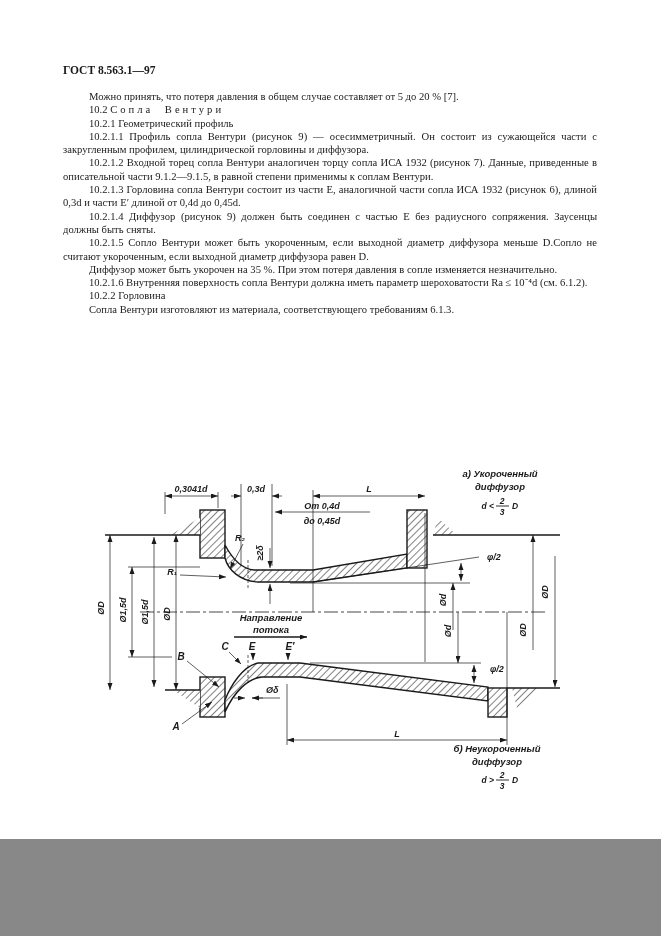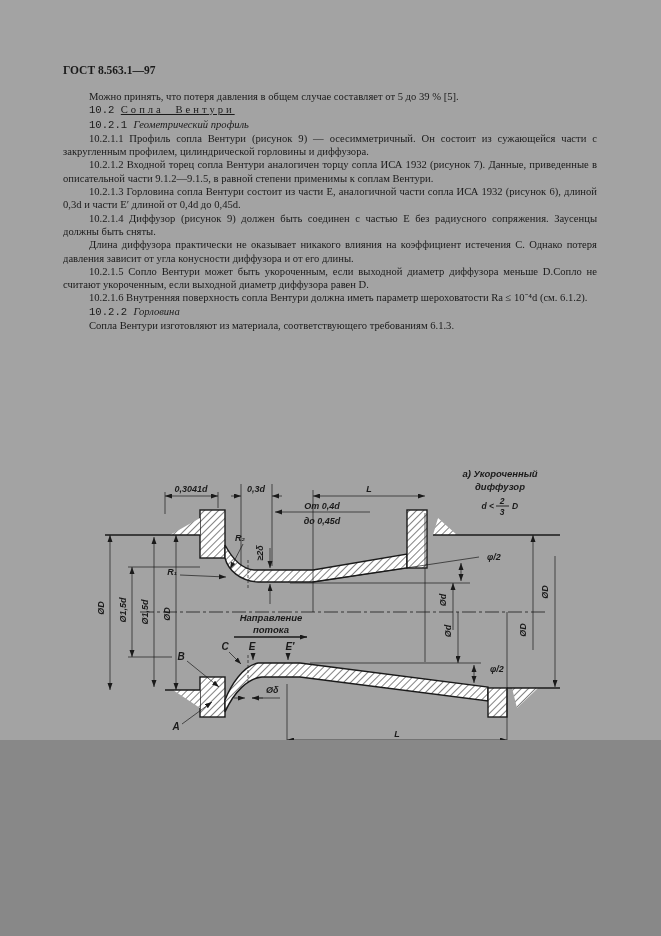--- a/index.html
+++ b/index.html
@@ -1,50 +1,50 @@
 <!DOCTYPE html>
 <html><head>
 <meta charset="utf-8">
 <style>
   html,body{margin:0;padding:0;background:#888;}
-  .page{position:relative;width:661px;height:740px;background:#a3a3a3;color:#1a1a1a;
+  .page{position:relative;width:661px;height:839px;background:#ffffff;color:#1a1a1a;
         font-family:"Liberation Serif", serif;overflow:hidden;}
   .doc-header{position:absolute;left:63px;top:64px;font-size:11.5px;font-weight:bold;}
   .body-text{position:absolute;left:63px;top:90px;width:534px;font-size:10.6px;line-height:13.3px;
              text-align:justify;}
   .para{margin:0;text-indent:26px;}
-  .pnum{font-style:normal;font-family:Liberation Mono, monospace;}
-  .ital-title{font-style:italic;}
-  .spaced-title{letter-spacing:3px;word-spacing:6px;text-decoration:underline;}
+  .pnum{font-style:normal;}
+  .ital-title{}
+  .spaced-title{letter-spacing:3px;word-spacing:6px;}
   .figure-wrap{position:absolute;left:45px;top:462px;width:600px;height:376px;}
   .fig-caption{position:absolute;left:0;top:854px;width:661px;text-align:left;font-size:16px;}
   .page-number{position:absolute;left:74px;top:845px;font-size:10.5px;}
   svg text{font-family:"Liberation Sans", sans-serif;font-style:italic;font-weight:bold;fill:#1a1a1a;}
   svg .dimtxt{font-size:9px;}
   svg .lettertxt{font-size:10px;}
   svg .captxt{font-size:9.5px;}
   svg .fractxt{font-size:8.5px;}
 </style>
 </head>
 <body>
 
 <div class="page">
 
   <div class="doc-header">ГОСТ 8.563.1—97</div>
 
   <div class="body-text">
-      <p class="para body">Можно принять, что потеря давления в общем случае составляет от 5 до 39 % [5].</p>
+      <p class="para body">Можно принять, что потеря давления в общем случае составляет от 5 до 20 % [7].</p>
       <p class="para spaced"><span class="pnum">10.2 </span><span class="spaced-title">Сопла Вентури</span></p>
       <p class="para sub"><span class="pnum">10.2.1 </span><span class="ital-title">Геометрический профиль</span></p>
       <p class="para body">10.2.1.1 Профиль сопла Вентури (рисунок 9) — осесимметричный. Он состоит из сужающейся части с закругленным профилем, цилиндрической горловины и диффузора.</p>
       <p class="para body">10.2.1.2 Входной торец сопла Вентури аналогичен торцу сопла ИСА 1932 (рисунок 7). Данные, приведенные в описательной части 9.1.2—9.1.5, в равной степени применимы к соплам Вентури.</p>
       <p class="para body">10.2.1.3 Горловина сопла Вентури состоит из части E, аналогичной части сопла ИСА 1932 (рисунок 6), длиной 0,3d и части E′ длиной от 0,4d до 0,45d.</p>
       <p class="para body">10.2.1.4 Диффузор (рисунок 9) должен быть соединен с частью E без радиусного сопряжения. Заусенцы должны быть сняты.</p>
-      <p class="para body">Длина диффузора практически не оказывает никакого влияния на коэффициент истечения C. Однако потеря давления зависит от угла конусности диффузора и от его длины.</p>
       <p class="para body">10.2.1.5 Сопло Вентури может быть укороченным, если выходной диаметр диффузора меньше D.Сопло не считают укороченным, если выходной диаметр диффузора равен D.</p>
+      <p class="para body">Диффузор может быть укорочен на 35 %. При этом потеря давления в сопле изменяется незначительно.</p>
       <p class="para body">10.2.1.6 Внутренняя поверхность сопла Вентури должна иметь параметр шероховатости Ra ≤ 10⁻⁴d (см. 6.1.2).</p>
       <p class="para sub"><span class="pnum">10.2.2 </span><span class="ital-title">Горловина</span></p>
       <p class="para body">Сопла Вентури изготовляют из материала, соответствующего требованиям 6.1.3.</p>
     </div>
 
   <div class="figure-wrap">
     <svg width="600" height="376" viewBox="45 462 600 376">
       <defs>
         <pattern id="hat" patternUnits="userSpaceOnUse" width="5" height="5" patternTransform="rotate(45)">
           <rect width="5" height="5" fill="#ffffff"></rect>

